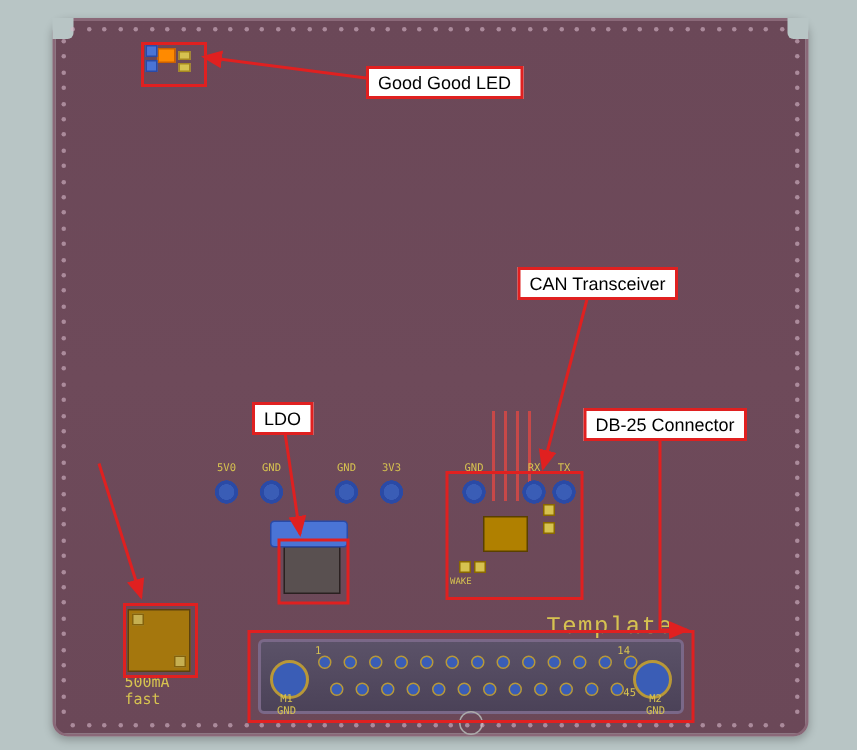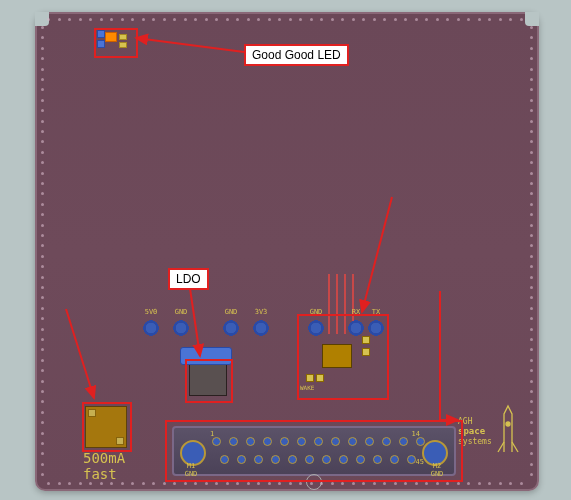--- a/index.html
+++ b/index.html
@@ -123,21 +123,21 @@
     width: 6px; height: 6px;
     background: #d6c250;
     border: 1px solid #8a6800;
   }
   .efuse::before { left: 2px; top: 2px; }
   .efuse::after   { right: 2px; bottom: 2px; }
   .efuse-text {
     position: absolute;
     left: 46px;
     top: 436px;
-    font-size: 14px;
+    font-size: 10px;
     color: #d6c250;
     font-family: monospace;
   }
 
   .ldo {
     position: absolute;
     left: 152px;
     top: 350px;
     width: 36px;
     height: 30px;
@@ -367,34 +367,22 @@
           <div class="pin" style="left: 161px; top: 27px;"></div>
           <div class="pin" style="left: 178px; top: 27px;"></div>
           <div class="pin" style="left: 195px; top: 27px;"></div>
         </div>
       <div class="pinnum" style="left:36px;top:2px">1</div>
       <div class="pinnum" style="right:34px;top:2px">14</div>
       <div class="pinnum" style="right:30px;top:30px">45</div>
       <div class="crosshair ring"></div>
     </div>
 
-
-    <div class="logo">
-      <svg viewBox="0 0 60 54">
-        <g stroke="#d6c250" stroke-width="1.3" fill="none">
-          <path d="M46 48 L46 10 L50 2 L54 10 L54 48"></path>
-          <path d="M46 38 L40 48"></path>
-          <path d="M54 38 L60 48"></path>
-          <circle cx="50" cy="20" r="2" fill="#d6c250"></circle>
-        </g>
-        <text x="0" y="20" font-size="8" fill="#d6c250" font-family="monospace" id="logoL1">AGH</text>
-        <text x="0" y="30" font-size="9" fill="#d6c250" font-family="monospace" font-weight="bold" id="logoL2">space</text>
-        <text x="0" y="40" font-size="8" fill="#d6c250" font-family="monospace" id="logoL3">systems</text>
-      </svg>
-    </div>
+    <div class="template-text">Template</div>
+
 
 
     <div class="targetbox" style="left:57px;top:14px;width:40px;height:26px"></div>
     <div class="targetbox" style="left:260px;top:300px;width:88px;height:82px"></div>
     <div class="targetbox" style="left:148px;top:345px;width:44px;height:40px"></div>
     <div class="targetbox" style="left:45px;top:388px;width:46px;height:46px"></div>
     <div class="targetbox" style="left:128px;top:406px;width:294px;height:58px"></div>
   <div class="via" style="left: 10px; top: 4px;"></div>
       <div class="via" style="left: 10px; bottom: 4px;"></div>
       <div class="via" style="left: 20.5px; top: 4px;"></div>
@@ -585,21 +573,23 @@
       <div class="tplabel" style="left: 224px; top: 294px;">3V3</div>
       <div class="tp" style="left: 270px; top: 305px;"></div>
       <div class="tplabel" style="left: 279px; top: 294px;">GND</div>
       <div class="tp" style="left: 310px; top: 305px;"></div>
       <div class="tplabel" style="left: 319px; top: 294px;">RX</div>
       <div class="tp" style="left: 330px; top: 305px;"></div>
       <div class="tplabel" style="left: 339px; top: 294px;">TX</div>
     </div>
 
   <div class="label" style="left:244px;top:44px">Good Good LED</div>
+  <div class="label" style="left:345px;top:178px">CAN Transceiver</div>
   <div class="label" style="left:168px;top:268px">LDO</div>
+  <div class="label" style="left:389px;top:272px">DB-25 Connector</div>
 
   <div class="arrow" style="left:0;top:0;width:571px;height:500px">
     <svg width="571" height="500">
       <defs>
         <marker id="ah" markerWidth="8" markerHeight="8" refX="6" refY="3" orient="auto">
           <path d="M0,0 L7,3 L0,6 Z" class="arrowhead"></path>
         </marker>
       </defs>
 
       <line class="arrowline" x1="244" y1="52" x2="136" y2="38" marker-end="url(#ah)"></line>

